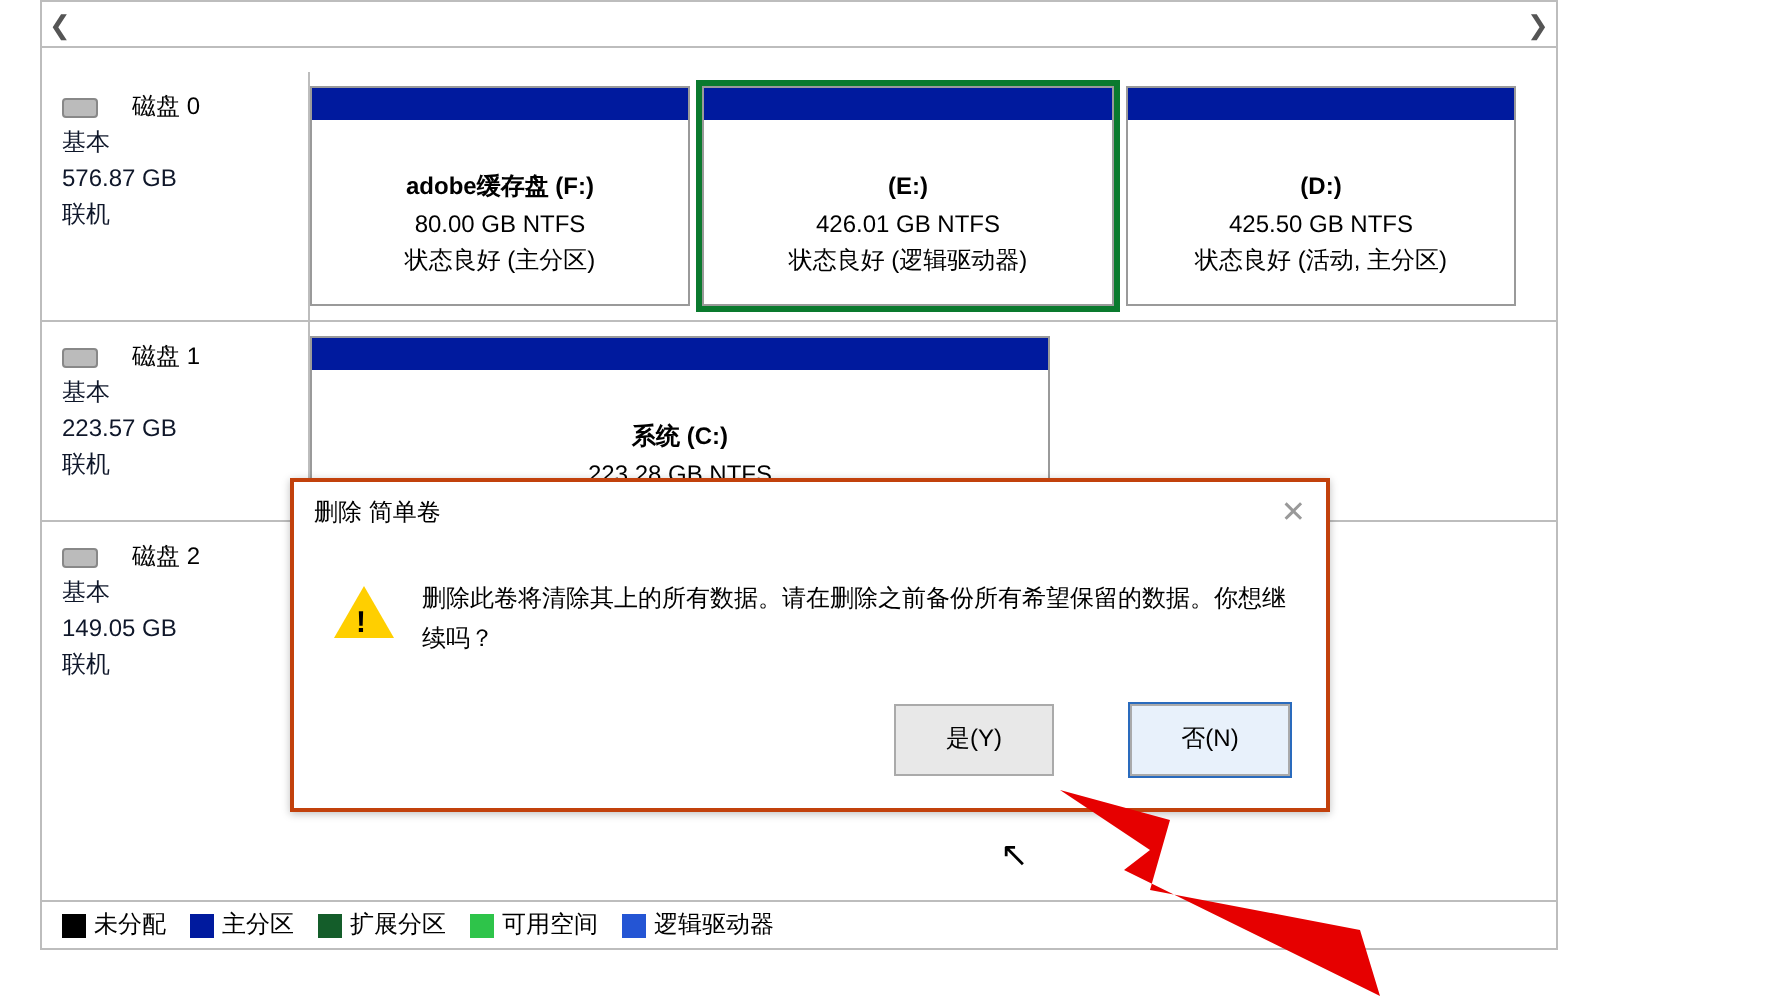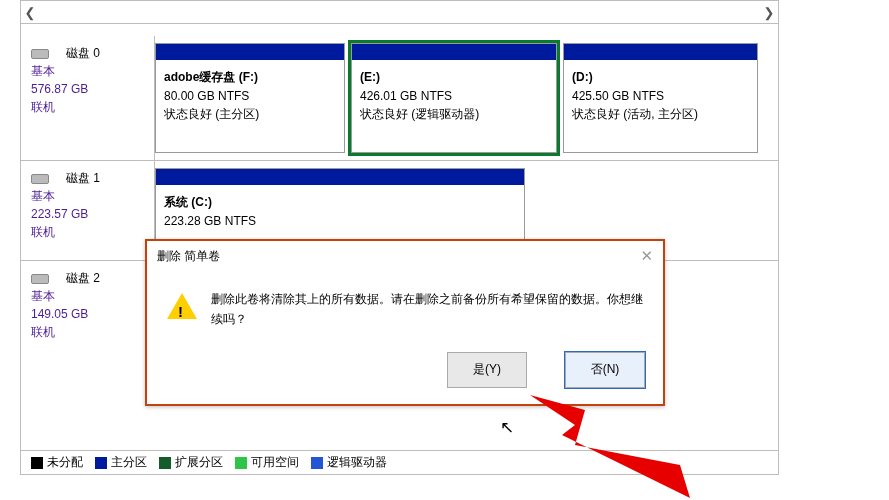--- a/index.html
+++ b/index.html
@@ -7,26 +7,26 @@
   .root { width:889px; height:500px; position:relative; background:#fff; }
   .outer { position:absolute; left:20px; right:110px; top:0; bottom:25px; border:1px solid #bdbdbd; }
   .scroll-row { height:23px; display:flex; align-items:center; border-bottom:1px solid #bdbdbd; }
   .scroll-row .arrow { width:18px; height:20px; display:flex; align-items:center; justify-content:center; color:#555; cursor:pointer; }
   .scroll-row .track { flex:1; height:20px; }
   .disk-row { display:flex; border-bottom:1px solid #bdbdbd; }
   .disk-row.first { margin-top:12px; }
   .disk-info { width:133px; padding:8px 10px; font-size:12px; line-height:1.5; }
   .disk-icon { display:inline-block; width:18px; height:10px; background:#bbb; border:1px solid #888; border-radius:2px; vertical-align:middle; margin-right:5px; }
   .disk-info .name { font-weight:normal;margin-left:12px; }
-  .disk-info .sub { color:#4c1d95; }
+  .disk-info .sub { color:#0f172a; }
   .vol-pane { flex:1; display:flex; padding:7px 7px 7px 0; gap:0; border-left:1px solid #bdbdbd; }
   .vol { border:1px solid #9a9a9a; margin-right:6px; position:relative; min-height:110px; font-size:12px; }
   .vol.small { min-height:85px; }
   .vol .stripe { height:16px; background:#001a9e; }
-  .vol .body { padding:8px 8px 6px 8px; line-height:1.55; }
+  .vol .body { padding:24px 8px 6px 8px; line-height:1.55;text-align:center; }
   .vol .lbl { font-weight:bold; }
   .vol.selected { outline:3px solid #0a7a2e; outline-offset:0; z-index:1; }
   .legend-row { position:absolute; left:0; right:0; bottom:0; height:24px; display:flex; align-items:center; gap:12px; padding-left:10px; font-size:12px; border-top:1px solid #bdbdbd; }
   .swatch { width:12px; height:12px; display:inline-block; vertical-align:middle; margin-right:4px; }
   .sw-black{background:#000;} .sw-blue{background:#001a9e;} .sw-dgreen{background:#145d2a;} .sw-lgreen{background:#2ec44a;} .sw-blue2{background:#2455d4;}
   
   .dialog { position:absolute; left:145px; top:239px; width:520px; border:2px solid #c2410c; background:#fff; box-shadow:0 1px 4px rgba(0,0,0,.25); z-index:10; }
   .dialog .titlebar { height:30px; display:flex; align-items:center; padding:0 10px; font-size:12px; }
   .dialog .titlebar .x { margin-left:auto; color:#999; font-size:15px; cursor:pointer; }
   .dialog .content { display:flex; padding:18px 20px 10px 20px; gap:14px; font-size:12px; line-height:1.7; }

